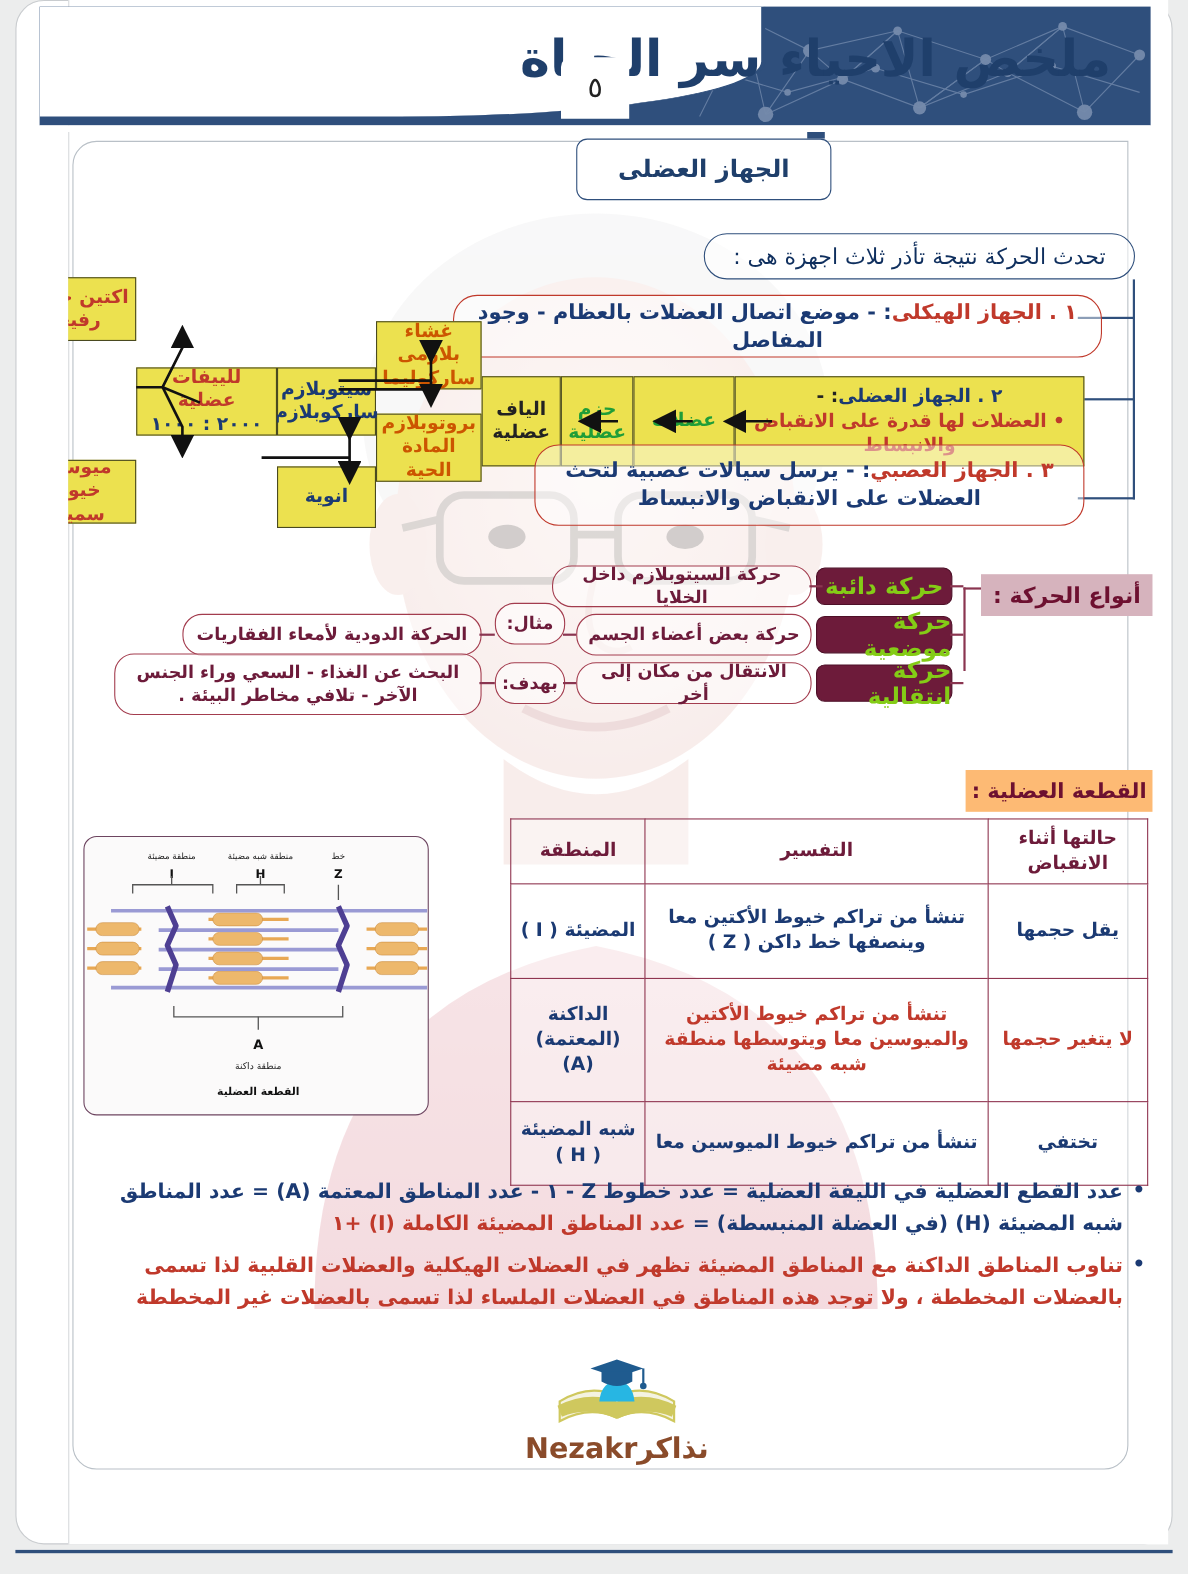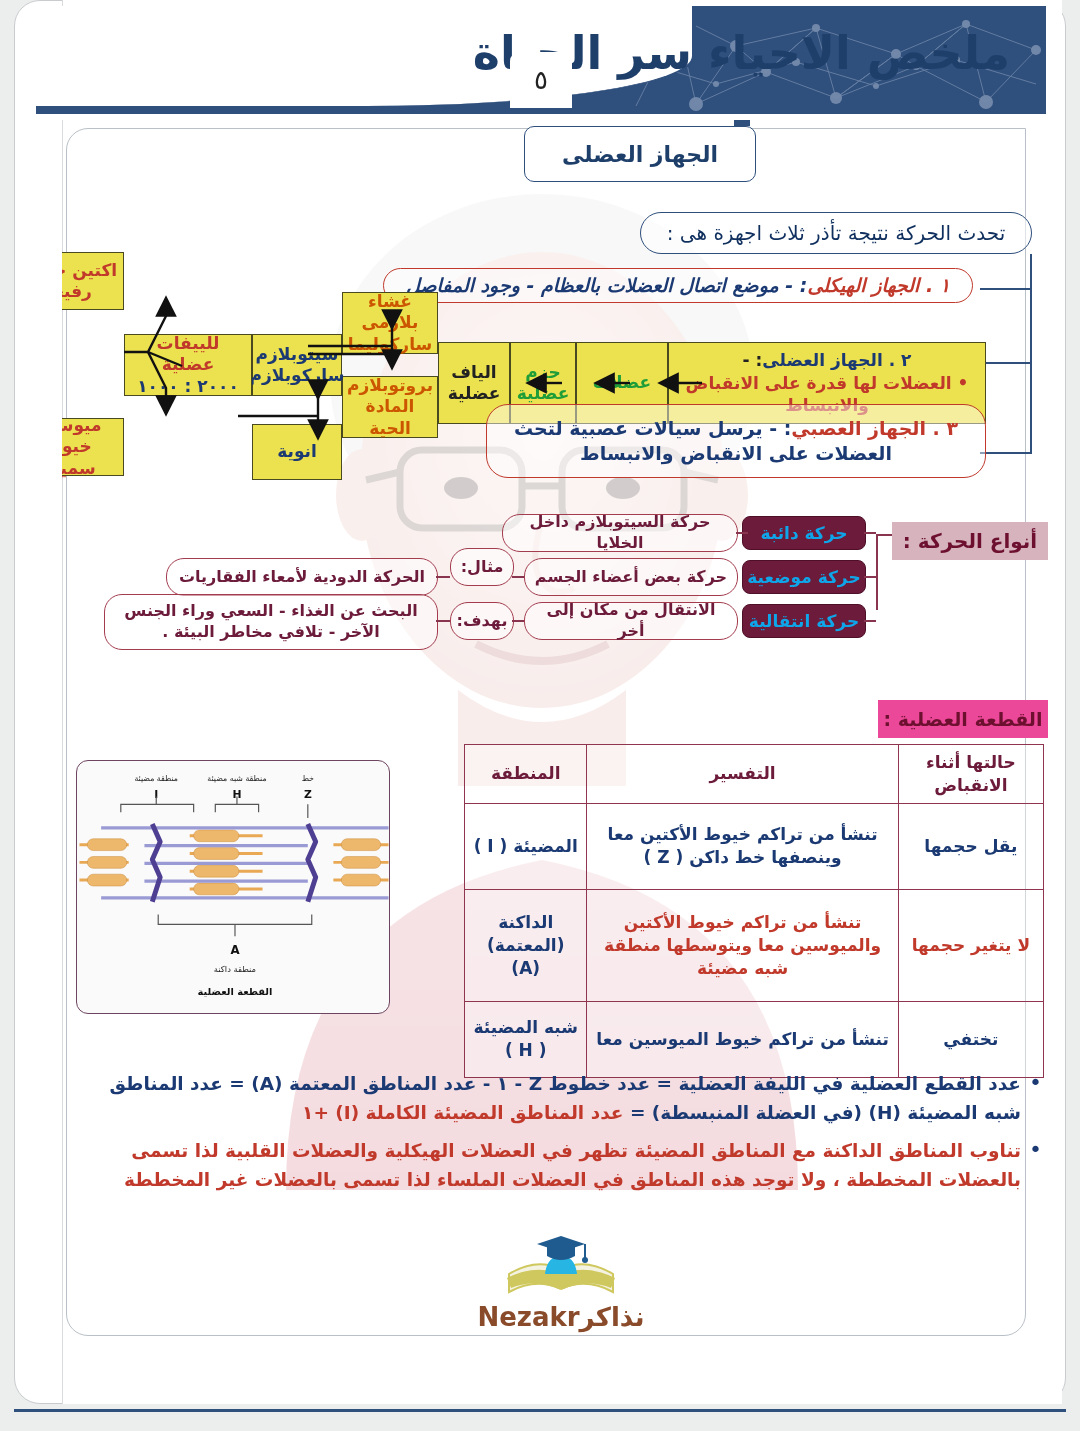--- a/index.html
+++ b/index.html
@@ -169,42 +169,42 @@
     width:156px; height:38px;
     background:#d6b3bd;
     display:flex;align-items:center;justify-content:center;
     color:#6d1030;font-size:20px;font-weight:700;
   }
   .mt-pill {
     position:absolute;
     background:#6d1b3a;
     border:1.6px solid #4e1028;
     border-radius:8px;
-    color:#0ea5e9;
+    color:#84cc16;
     display:flex;align-items:center;justify-content:center;
-    font-size:17px;font-weight:700;
+    font-size:21px;font-weight:700;
   }
   .mt-out {
     position:absolute;
     border:1.6px solid #a33c4e;
     border-radius:18px;
     background:rgba(255,255,255,.5);
     color:#6d1b3a;
     display:flex;align-items:center;justify-content:center;
     text-align:center;
     font-size:16px;font-weight:700;
     padding:2px 8px; line-height:1.3;
   }
   .mt-link{position:absolute;background:#8a3550;}
 
   
   .sec-label {
     position:absolute; right:0px; top:580px;
     width:170px; height:38px;
-    background:#ec4899;
+    background:#fdba74;
     display:flex;align-items:center;justify-content:center;
     color:#6d1030;font-size:19px;font-weight:700;
   }
   .sec-def {
     position:absolute; right:176px; top:580px;
     width:582px; height:38px;
     border:1.6px solid #3a5fa0;
     border-radius:20px;
     background:rgba(255,255,255,.5);
     display:flex;align-items:center;justify-content:center;
@@ -354,21 +354,21 @@
     <div class="ribbon-cap"></div>
     <div class="subtitle-pill">الجهاز العضلى</div>
 
     <div class="intro-box">تحدث الحركة نتيجة تأذر ثلاث اجهزة هى :</div>
 
     <div class="conn" style="right:16px; top:134px; width:1.6px; height:200px;"></div>
     <div class="conn" style="right:16px; top:168px; width:52px; height:1.6px;"></div>
     <div class="conn" style="right:16px; top:242px; width:52px; height:1.6px;"></div>
     <div class="conn" style="right:16px; top:332px; width:52px; height:1.6px;"></div>
 
-    <div class="rbox" style="right:75px; top:148px; width:590px; height:35px;font-style:italic;">
+    <div class="rbox" style="right:46px; top:148px; width:590px; height:57px;">
       <span class="navy">
         <b>١ . الجهاز الهيكلى</b><span>: - موضع اتصال العضلات بالعظام - وجود المفاصل</span>
       </span>
     </div>
 
     <div class="ybox" style="right:62px; top:222px; width:318px; height:82px; flex-direction:column; gap:2px;">
       <span>
         <span class="nav">٢ .  الجهاز العضلى</span><span class="blk">: -</span>
       </span>
       <span class="red">• العضلات لها قدرة على الانقباض والانبساط</span>

